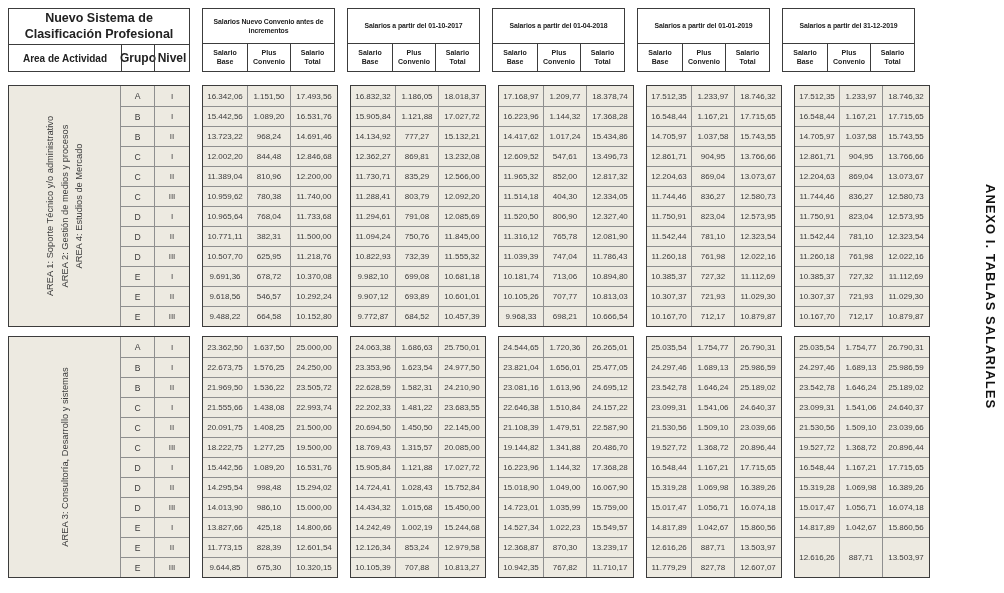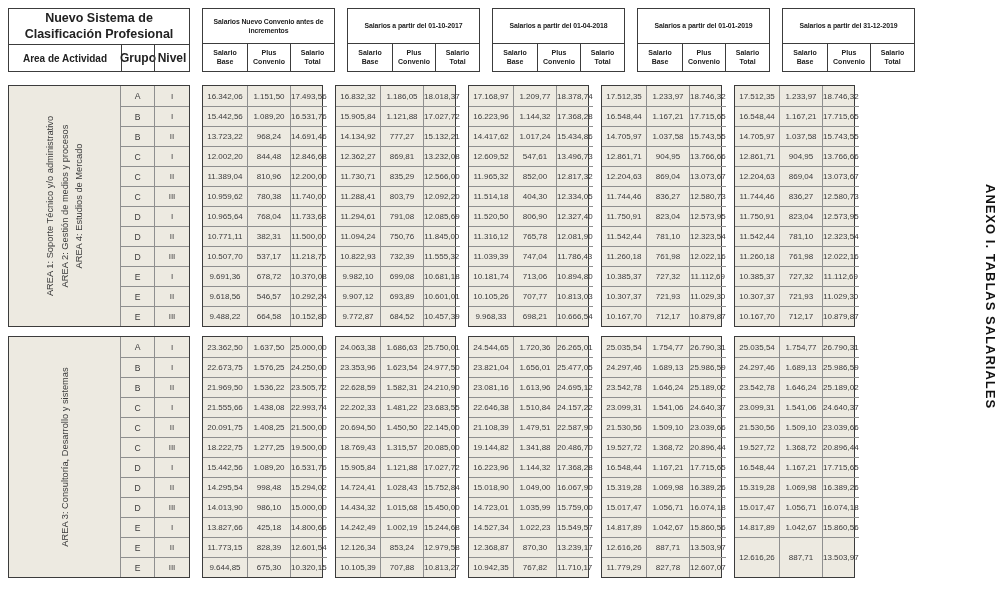--- a/index.html
+++ b/index.html
@@ -31,21 +31,21 @@
   .left-box{width:182px;box-sizing:border-box;border:1.5px solid #3c3c3c;background:#edeae1;
     display:grid;grid-template-columns:112px 33px 1fr;grid-auto-rows:20px;}
   .area-cell{grid-row:1 / span 12;position:relative;border-right:1px solid #8f8f8f;}
   .area-rot{position:absolute;top:50%;left:50%;width:236px;height:108px;
     transform:translate(-50%,-50%) rotate(-90deg);display:flex;flex-direction:column;
     align-items:center;justify-content:center;font-size:9.3px;line-height:1.6;color:#3b3b3b;text-align:center;}
   .gn-cell{display:flex;align-items:center;justify-content:center;font-size:8.6px;color:#3b3b3b;border-top:1px solid #8f8f8f;}
   .gn-cell.nivel{border-left:1px solid #8f8f8f;font-size:8px;}
   .left-box .gn-cell:nth-child(-n+3){border-top:none;}
 
-  .gbox{width:121px;box-sizing:border-box;border:1.5px solid #3c3c3c;background:#edeae1;
+  .gbox{width:136px;box-sizing:border-box;border:1.5px solid #3c3c3c;background:#edeae1;
     display:grid;grid-template-columns:44px 43px 1fr;grid-auto-rows:20px;grid-auto-flow:row;}
   .dcell{display:flex;align-items:center;justify-content:center;font-size:8px;color:#3b3b3b;
     border-top:1px solid #8f8f8f;border-left:1px solid #8f8f8f;white-space:nowrap;}
   .gbox .dcell:nth-child(3n+1){border-left:none;}
   .gbox .dcell:nth-child(-n+3){border-top:none;}
   .dcell.span2{grid-row:span 2;}
 
   
   .vtitle{position:absolute;right:6px;top:0;height:593px;writing-mode:vertical-rl;
     text-align:center;font-weight:bold;font-size:13px;letter-spacing:1px;color:#111;}
@@ -160,21 +160,21 @@
         <div class="dcell">10.959,62</div>
         <div class="dcell">780,38</div>
         <div class="dcell">11.740,00</div>
         <div class="dcell">10.965,64</div>
         <div class="dcell">768,04</div>
         <div class="dcell">11.733,68</div>
         <div class="dcell">10.771,11</div>
         <div class="dcell">382,31</div>
         <div class="dcell">11.500,00</div>
         <div class="dcell">10.507,70</div>
-        <div class="dcell">537,17</div>
+        <div class="dcell">625,95</div>
         <div class="dcell">11.218,76</div>
         <div class="dcell">9.691,36</div>
         <div class="dcell">678,72</div>
         <div class="dcell">10.370,08</div>
         <div class="dcell">9.618,56</div>
         <div class="dcell">546,57</div>
         <div class="dcell">10.292,24</div>
         <div class="dcell">9.488,22</div>
         <div class="dcell">664,58</div>
         <div class="dcell">10.152,80</div>

